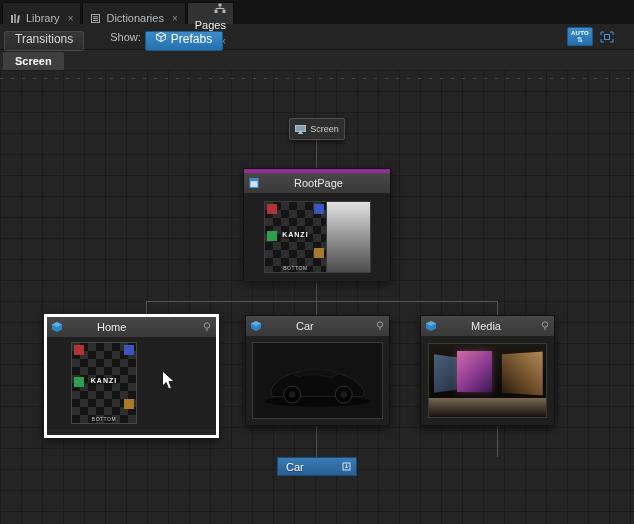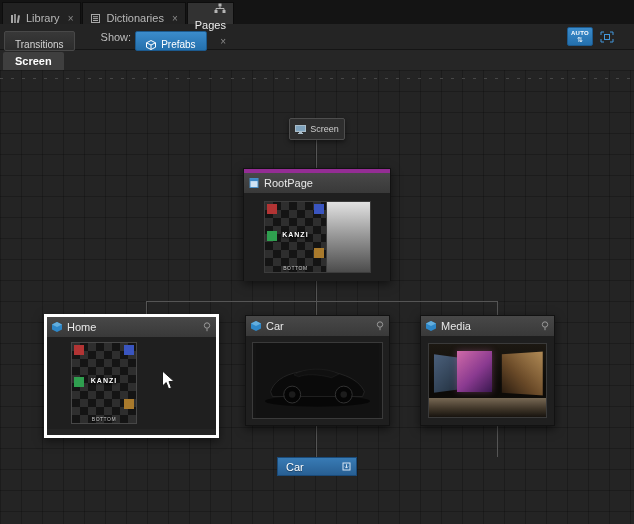--- a/index.html
+++ b/index.html
@@ -26,22 +26,22 @@
   .tab.active { background:#323232; color:#eee;flex-direction:column; }
   .tab .tclose { color:#8a8a8a; font-size:10px; margin-left:3px; }
   .ticon { display:inline-flex; align-items:center; }
 
   
   .toolbar {
     height:26px; background:#242424; display:flex; align-items:center;
     padding:0 4px; border-bottom:1px solid #151515;
   }
   .tbtn {
-    display:inline-flex; align-items:flex-end; gap:5px;
-    height:20px; padding:0 10px; font-size:10px; color:#d5d5d5;
+    display:inline-flex; align-items:flex-start; gap:5px;
+    height:20px; padding:0 10px; font-size:12px; color:#d5d5d5;
     background:linear-gradient(#383838,#2c2c2c);
     border:1px solid #484848; border-radius:2px; cursor:default;margin-top:9px;
   }
   .tbtn.blue {
     background:linear-gradient(#3b8ccc,#2470ad);
     border-color:#1c5a8e; color:#fff;
   }
   .show-label { font-size:11px; color:#bdbdbd; margin:0 0 0 26px; }
   .sep-gap { width:4px; }
   .flex-spacer { flex:1; }
@@ -99,21 +99,21 @@
 
   .pnode {
     position:absolute; background:#242424; border:1px solid #121212;
     box-shadow:0 3px 9px rgba(0,0,0,.55);
   }
   .pnode .hdr {
     height:20px; background:linear-gradient(#484848,#393939);
     display:flex; align-items:center; gap:5px; padding:0 5px;
     font-size:11px; color:#e8e8e8;
   }
-  .pnode .hdr .title { flex:1; }
+  .pnode .hdr .title { flex:1;margin-left:30px; }
   .pnode .body { position:relative; background:#1f1f1f; }
 
   .rootpage { left:243px; top:98px; width:148px; height:113px; }
   .rootpage .stripe { height:4px; background:#942d94; }
   .rootpage .body { height:88px; display:flex; align-items:center; justify-content:center; }
   .thumb-row { display:flex; width:107px; height:72px; border:1px solid #3c3c3c; }
   .grad { width:43px; height:100%; background:linear-gradient(180deg,#e2e2e2 0%,#9c9c9c 45%,#4c4c4c 100%); }
 
   .home {
     left:44px; top:244px; width:175px; height:124px;

